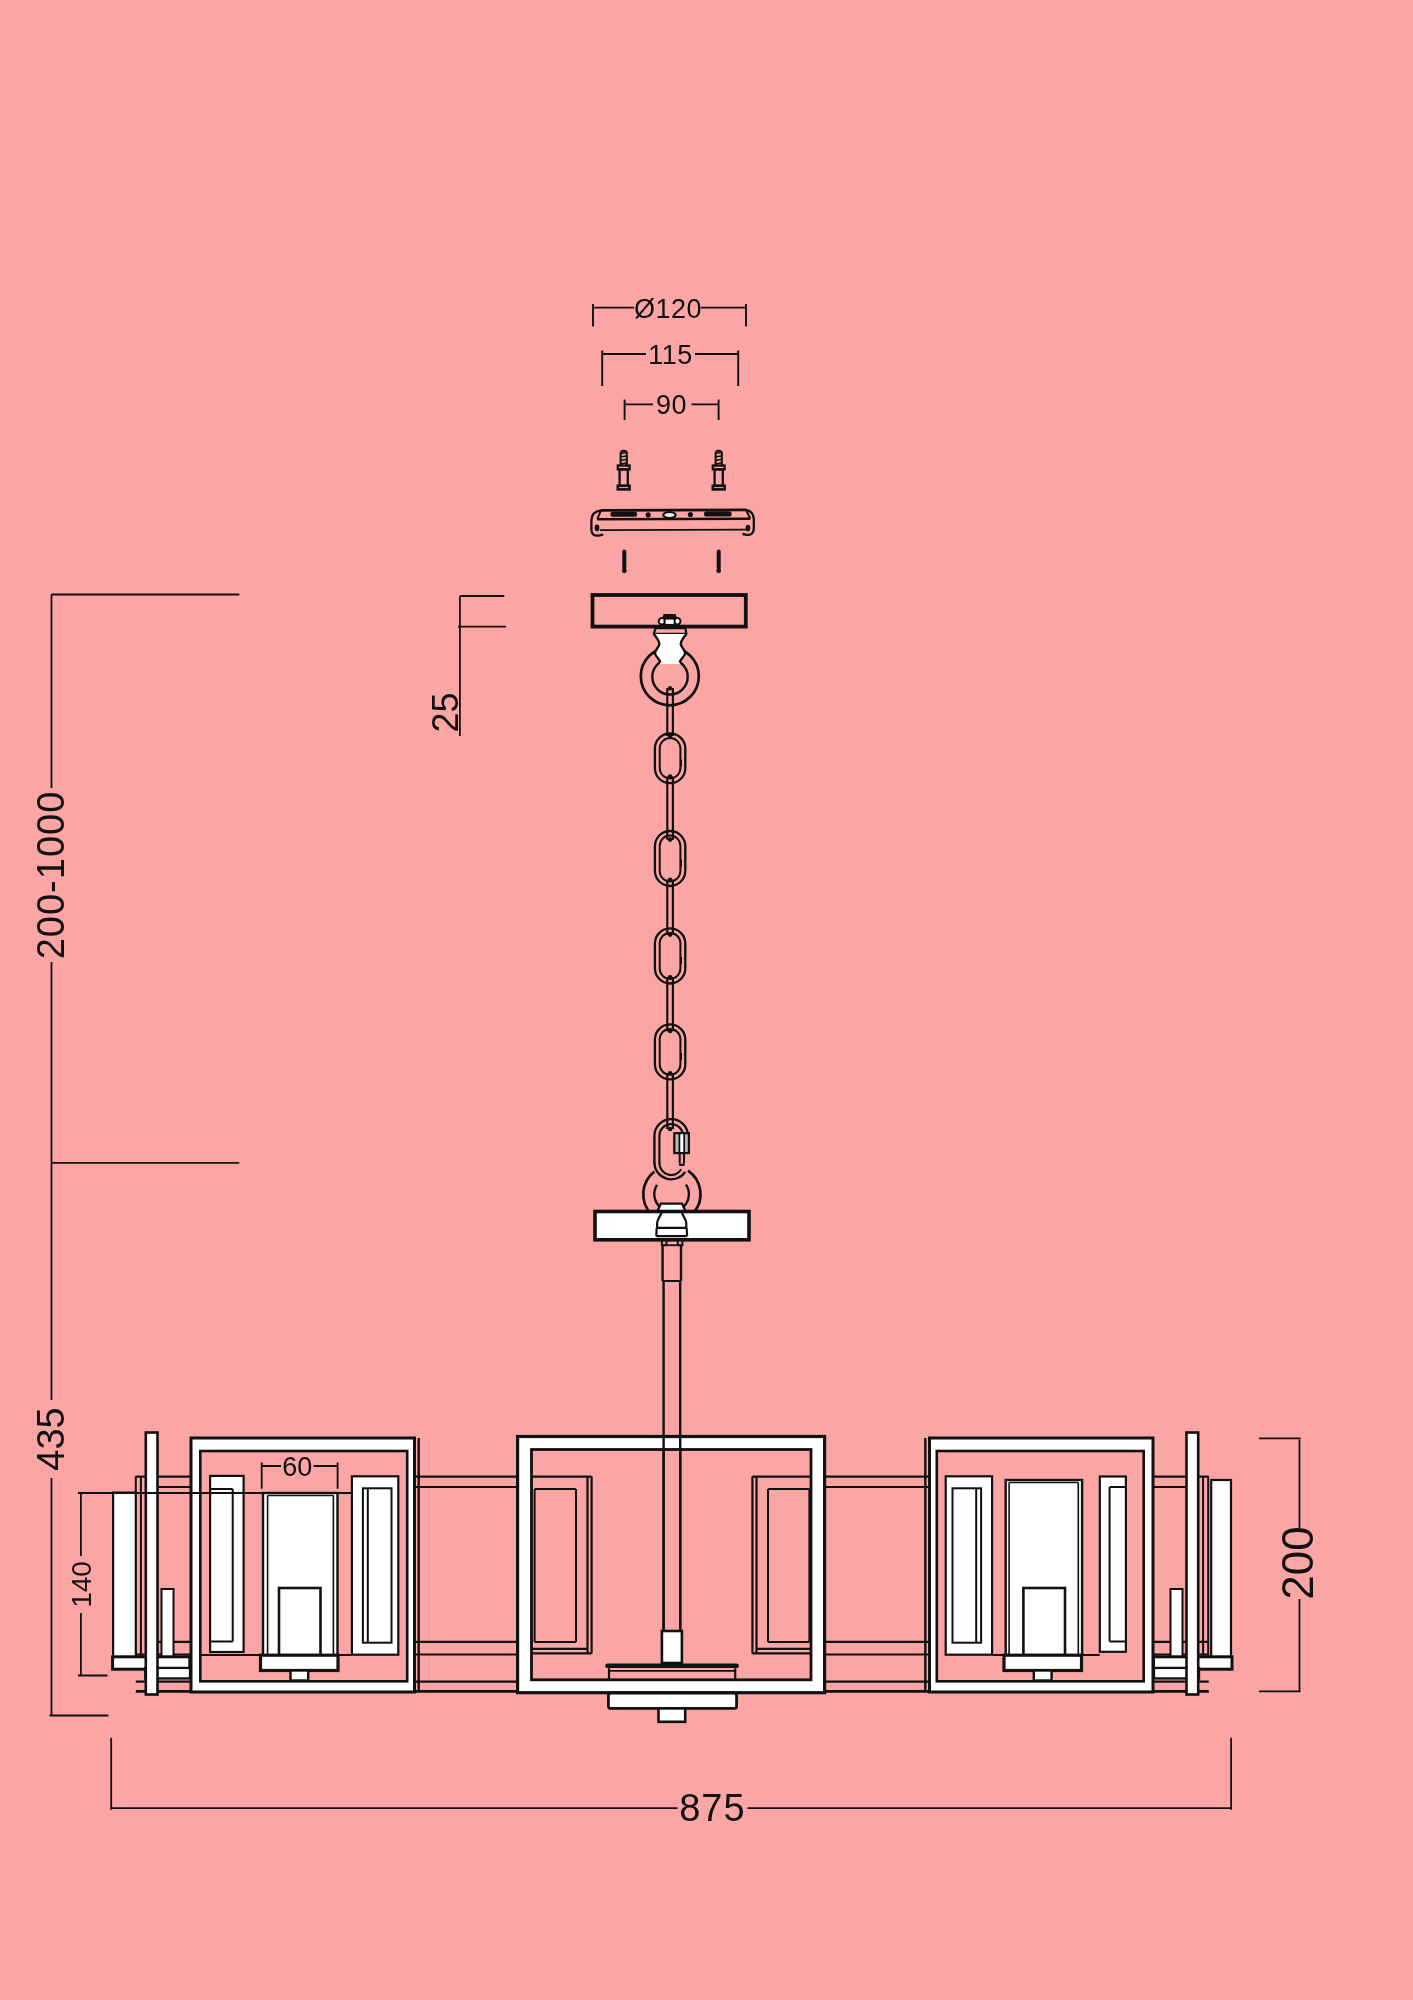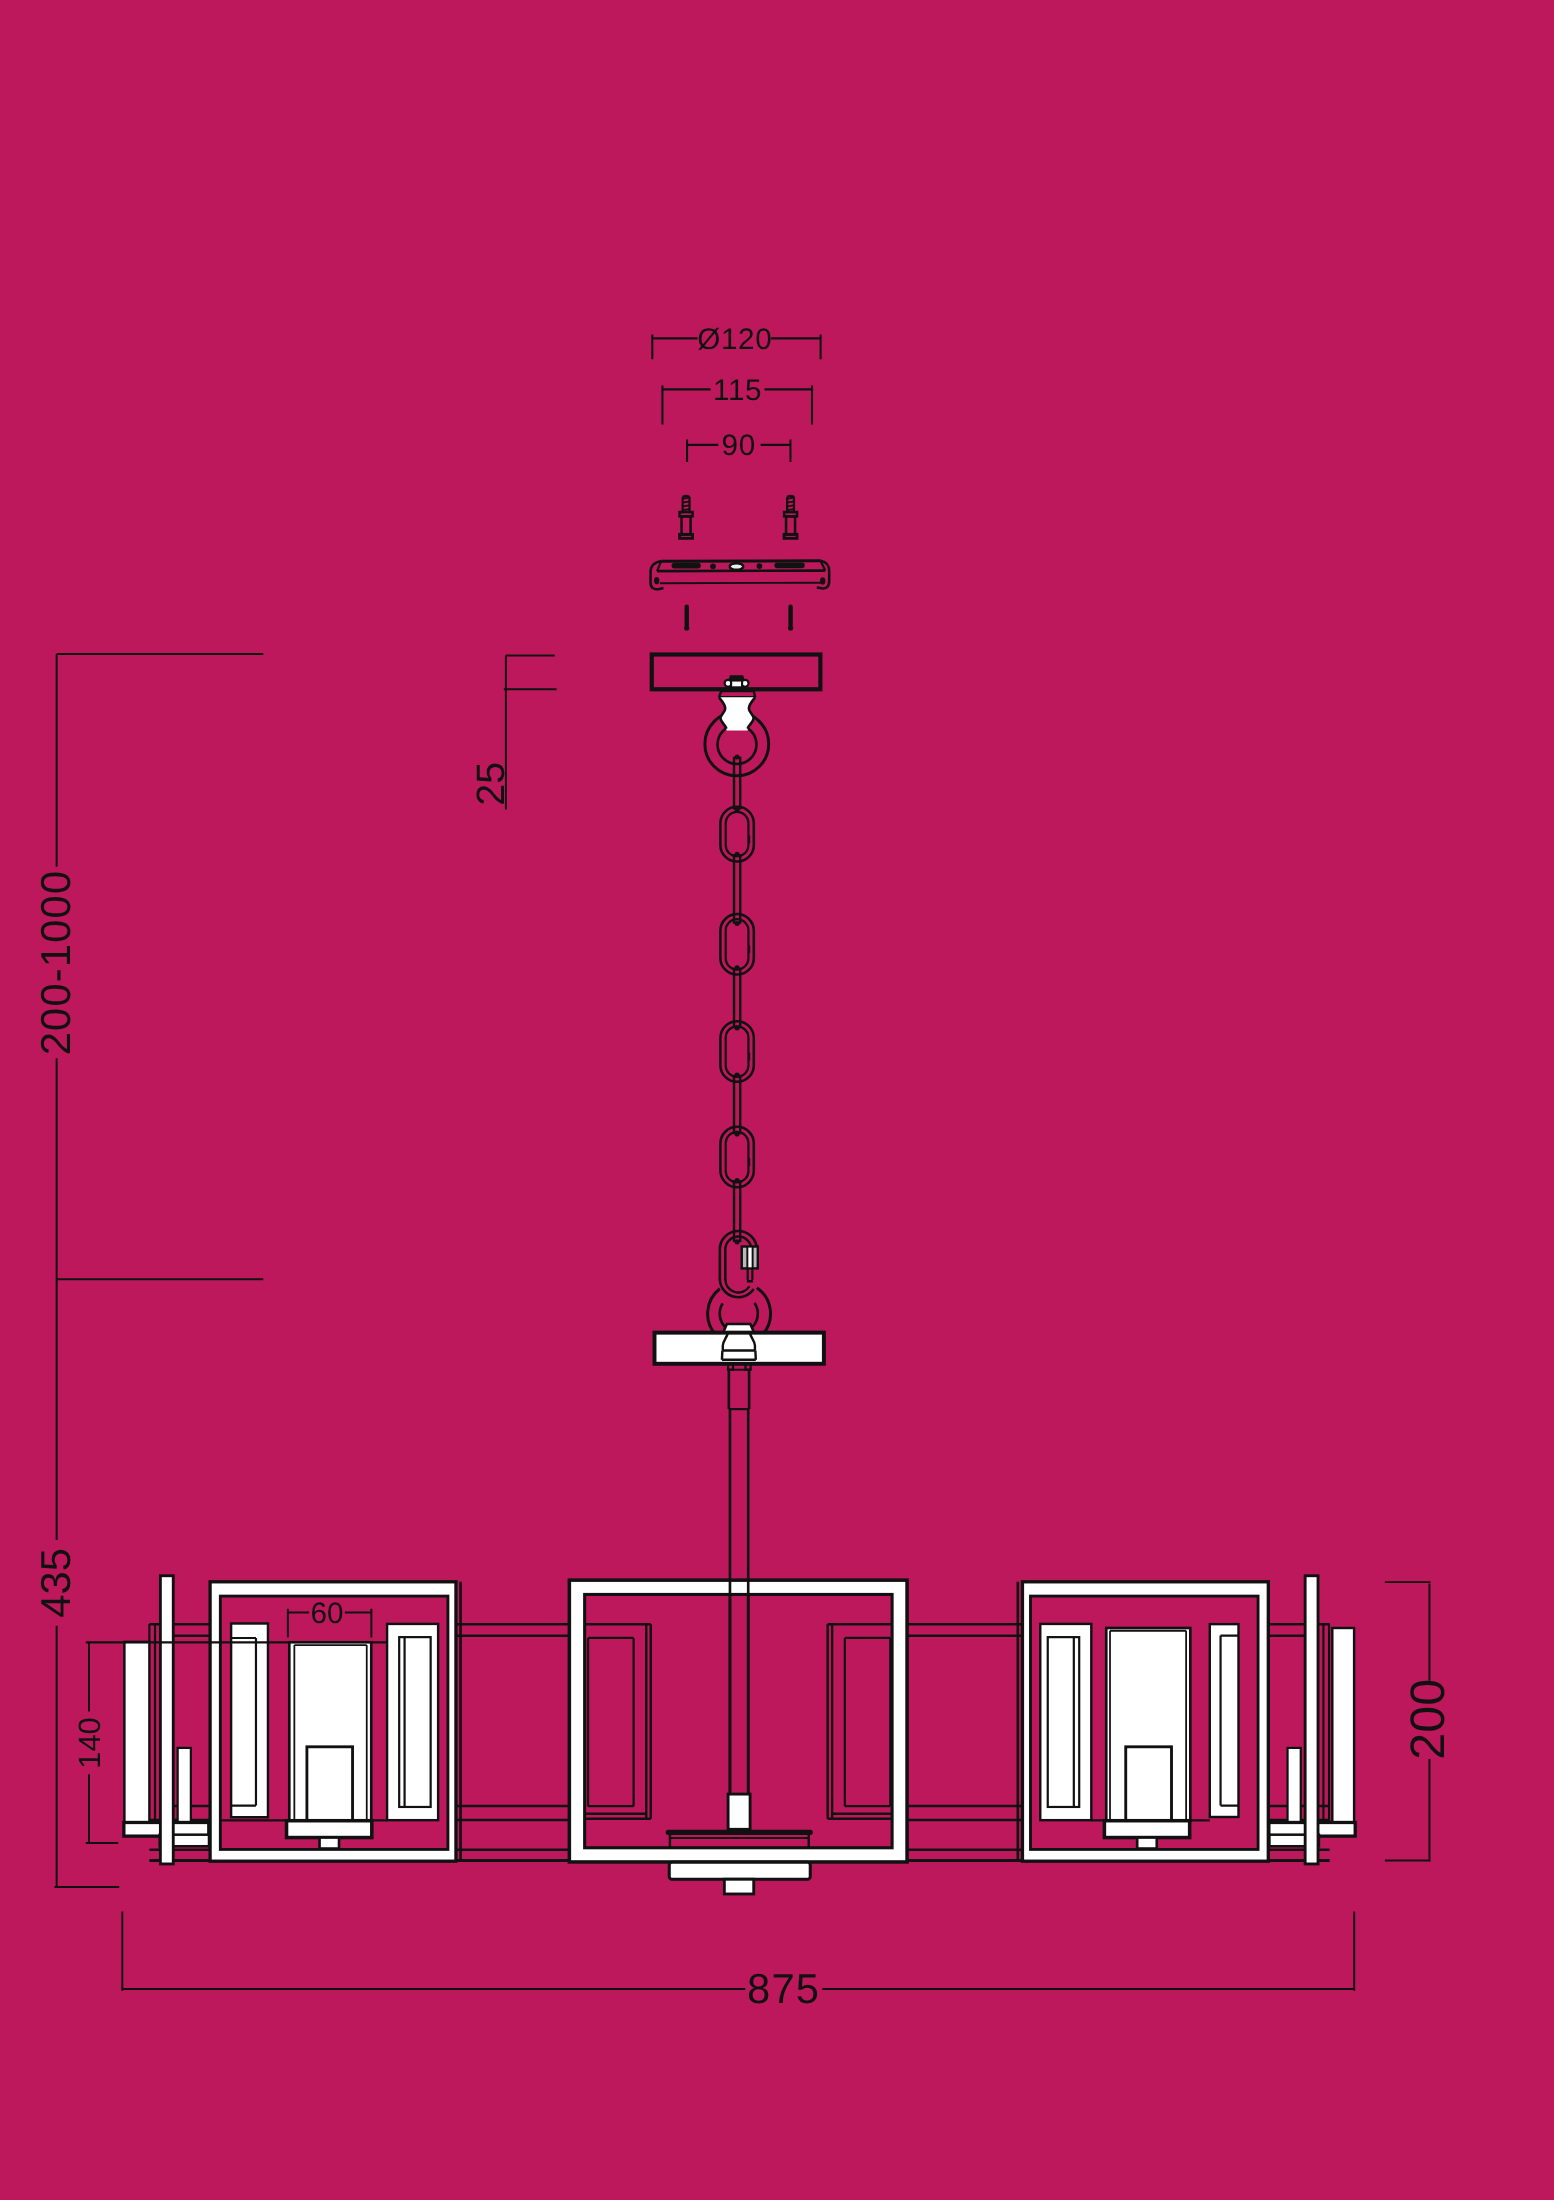--- a/index.html
+++ b/index.html
@@ -1,16 +1,16 @@
 <!DOCTYPE html>
 <html><head>
 <meta charset="utf-8">
 <style>
   html,body{margin:0;padding:0;background:#ffffff;}
-  .page{width:1413px;height:2000px;position:relative;background:#be185d;overflow:hidden;}
+  .page{width:1413px;height:2000px;position:relative;background:#fca5a5;overflow:hidden;}
   svg{position:absolute;top:0;left:0;}
   text{font-family:"Liberation Sans", sans-serif;fill:#111;stroke:none;}
 </style>
 </head>
 <body>
 <div class="page">
 <svg width="1413" height="2000" viewBox="0 0 1413 2000">
 <g fill="none" stroke="#111" stroke-width="2.2">
 
 <g stroke-width="1.9">

